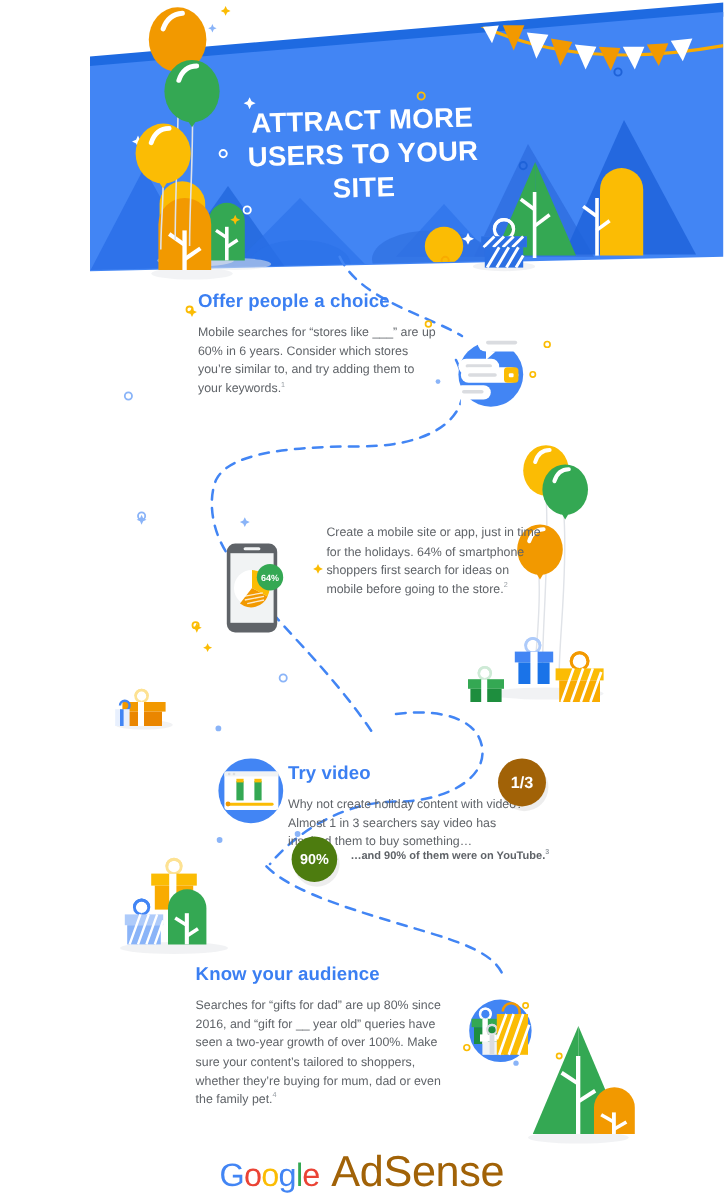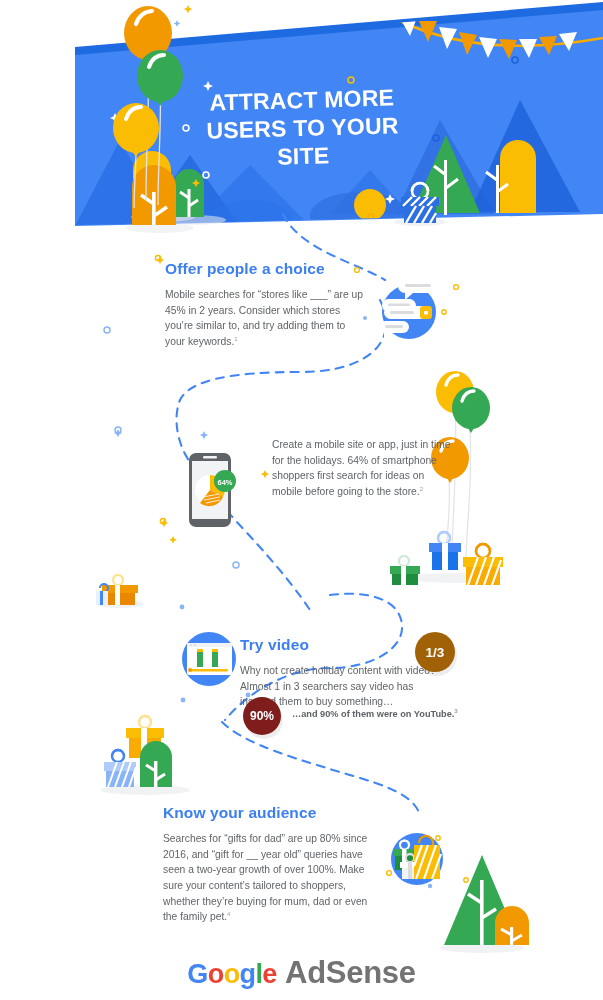--- a/index.html
+++ b/index.html
@@ -23,41 +23,41 @@
     z-index:6;
   }
   .decor { position:absolute; left:0; top:0; width:603px; height:1000px; z-index:0; pointer-events:none;}
 
   
   .section { position:absolute; z-index:4; }
   .sec-title { color:#3b7ff2; font-size:15.5px; font-weight:bold; letter-spacing:0.1px; }
   .sec-body { color:#5f6368; font-size:10.3px; line-height:1.52; margin-top:9px; }
   .sup { font-size:6px; vertical-align:super; color:#9aa0a6; }
 
-  #sec1 { left:165px; top:260px; width:200px; }
+  #sec1 { left:165px; top:243px; width:200px; }
   #sec2 { left:272px; top:428px; width:185px; }
   #sec3 { left:240px; top:608px; width:200px;margin-top:28px; }
   #sec4 { left:163px; top:804px; width:210px; }
 
   .badge {
     position:absolute; border-radius:50%;
     display:flex; align-items:center; justify-content:center;
     color:#fff; font-weight:bold; z-index:5;
     box-shadow: 2px 4px 0 rgba(0,0,0,0.07);
   }
   #badge-third { left:415px; top:632px; width:40px; height:40px; background:#a16207; font-size:13.5px; }
-  #badge-ninety { left:243px; top:697px; width:38px; height:38px; background:#7f1d1d; font-size:12px; }
+  #badge-ninety { left:243px; top:697px; width:38px; height:38px; background:#4d7c0f; font-size:12px; }
   #note-ninety { position:absolute; left:292px; top:708px; color:#5f6368; font-size:9.2px; font-weight:bold; z-index:5; }
 
   
   .footer { position:absolute; left:0; top:955px; width:603px; text-align:center; z-index:6; }
-  .logo { font-size:27px; font-weight:bold; letter-spacing:-0.6px; display:inline-block; }
+  .logo { font-size:27px; font-weight:normal; letter-spacing:-0.6px; display:inline-block; }
   .logo span { font-family:"Liberation Sans", sans-serif; }
   .l-b { color:#4285f4; } .l-r { color:#ea4335; } .l-y { color:#fbbc04; } .l-g { color:#34a853; }
-  .adsense { color:#737373; font-size:31px; letter-spacing:-0.3px;font-weight:bold; }
+  .adsense { color:#a16207; font-size:36px; letter-spacing:-0.3px; }
 </style>
 </head>
 <body>
 
 <div id="page">
 
   <div class="hero-wrap">
     <svg class="hero-svg" width="603" height="235" viewBox="0 0 603 235">
       <defs>
         <clipPath id="heroClip">
@@ -384,21 +384,21 @@
       <path d="M481.8 918 L496 909" stroke="#ffffff" stroke-width="3.4" fill="none"></path>
       <path d="M495 945 L495 923 a17 17 0 0 1 34 0 L529 945 Z" fill="#f29900"></path>
       <rect x="510" y="927" width="3.2" height="18" fill="#ffffff"></rect>
       <path d="M511.6 935 L501 929" stroke="#ffffff" stroke-width="3" fill="none"></path>
       <path d="M511.6 941 L522 935" stroke="#ffffff" stroke-width="3" fill="none"></path>
     </g>
   </svg>
 
   <div class="section" id="sec1">
     <div class="sec-title">Offer people a choice</div>
-    <div class="sec-body"><span>Mobile searches for “stores like ___” are up 45% in 2 years. Consider which stores you’re similar to, and try adding them to your keywords.</span><span class="sup">1</span></div>
+    <div class="sec-body"><span>Mobile searches for “stores like ___” are up 60% in 6 years. Consider which stores you’re similar to, and try adding them to your keywords.</span><span class="sup">1</span></div>
   </div>
 
   <div class="section" id="sec2">
     <div class="sec-body"><span>Create a mobile site or app, just in time for the holidays. 64% of smartphone shoppers first search for ideas on mobile before going to the store.</span><span class="sup">2</span></div>
   </div>
 
   <div class="section" id="sec3">
     <div class="sec-title">Try video</div>
     <div class="sec-body">Why not create holiday content with video? Almost 1 in 3 searchers say video has inspired them to buy something…</div>
   </div>

